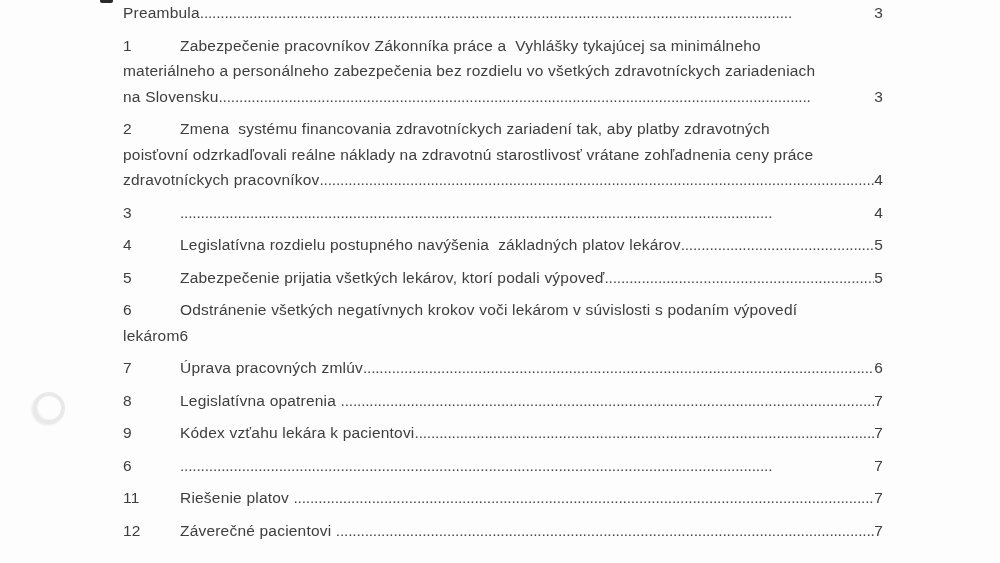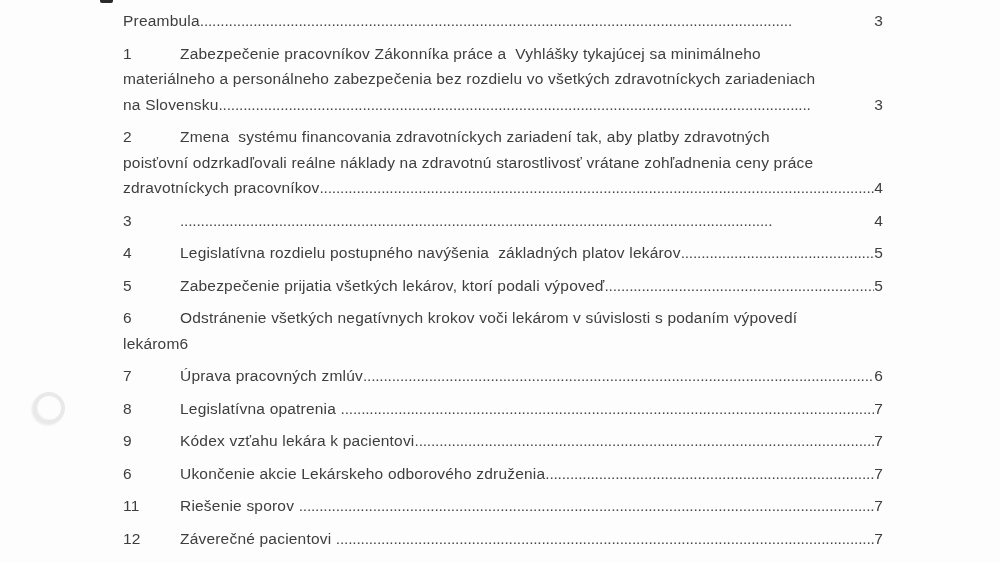--- a/index.html
+++ b/index.html
@@ -35,21 +35,21 @@
     border-radius: 50%;
     border: 4px solid #e9e9e9;
     background: #fdfdfd;
     box-shadow: -1.5px 1.5px 2px rgba(0,0,0,0.07), inset 1px -1px 1px rgba(0,0,0,0.03);
   }
   .toc {
     position: absolute;
     left: 0;
     top: 0;
     width: 1000px;
-    padding: 8px 117px 0 123px;
+    padding: 0 117px 0 123px;
     font-size: 15.5px;
     letter-spacing: 0.2px;
   }
   .entry { margin-bottom: 7px; }
   .line { line-height: 25.5px; white-space: pre; }
   .line.last {
     display: flex;
     align-items: baseline;
     white-space: normal;
   }
@@ -156,29 +156,28 @@
         <div class="line last">
           <span class="num">9</span>
           <span class="txt">Kódex vzťahu lekára k pacientovi</span>
           <span class="leader"></span>
           <span class="pageno">7</span>
         </div>
       </div>
       <div class="entry">
         <div class="line last">
           <span class="num">6</span>
-          <span class="txt">Ukončenie akcie Lekárskeho odborového združenia</span>
           <span class="leader"></span>
           <span class="pageno">7</span>
         </div>
       </div>
       <div class="entry">
         <div class="line last">
           <span class="num">11</span>
-          <span class="txt">Riešenie sporov </span>
+          <span class="txt">Riešenie platov </span>
           <span class="leader"></span>
           <span class="pageno">7</span>
         </div>
       </div>
       <div class="entry">
         <div class="line last">
           <span class="num">12</span>
           <span class="txt">Záverečné pacientovi </span>
           <span class="leader"></span>
           <span class="pageno">7</span>

